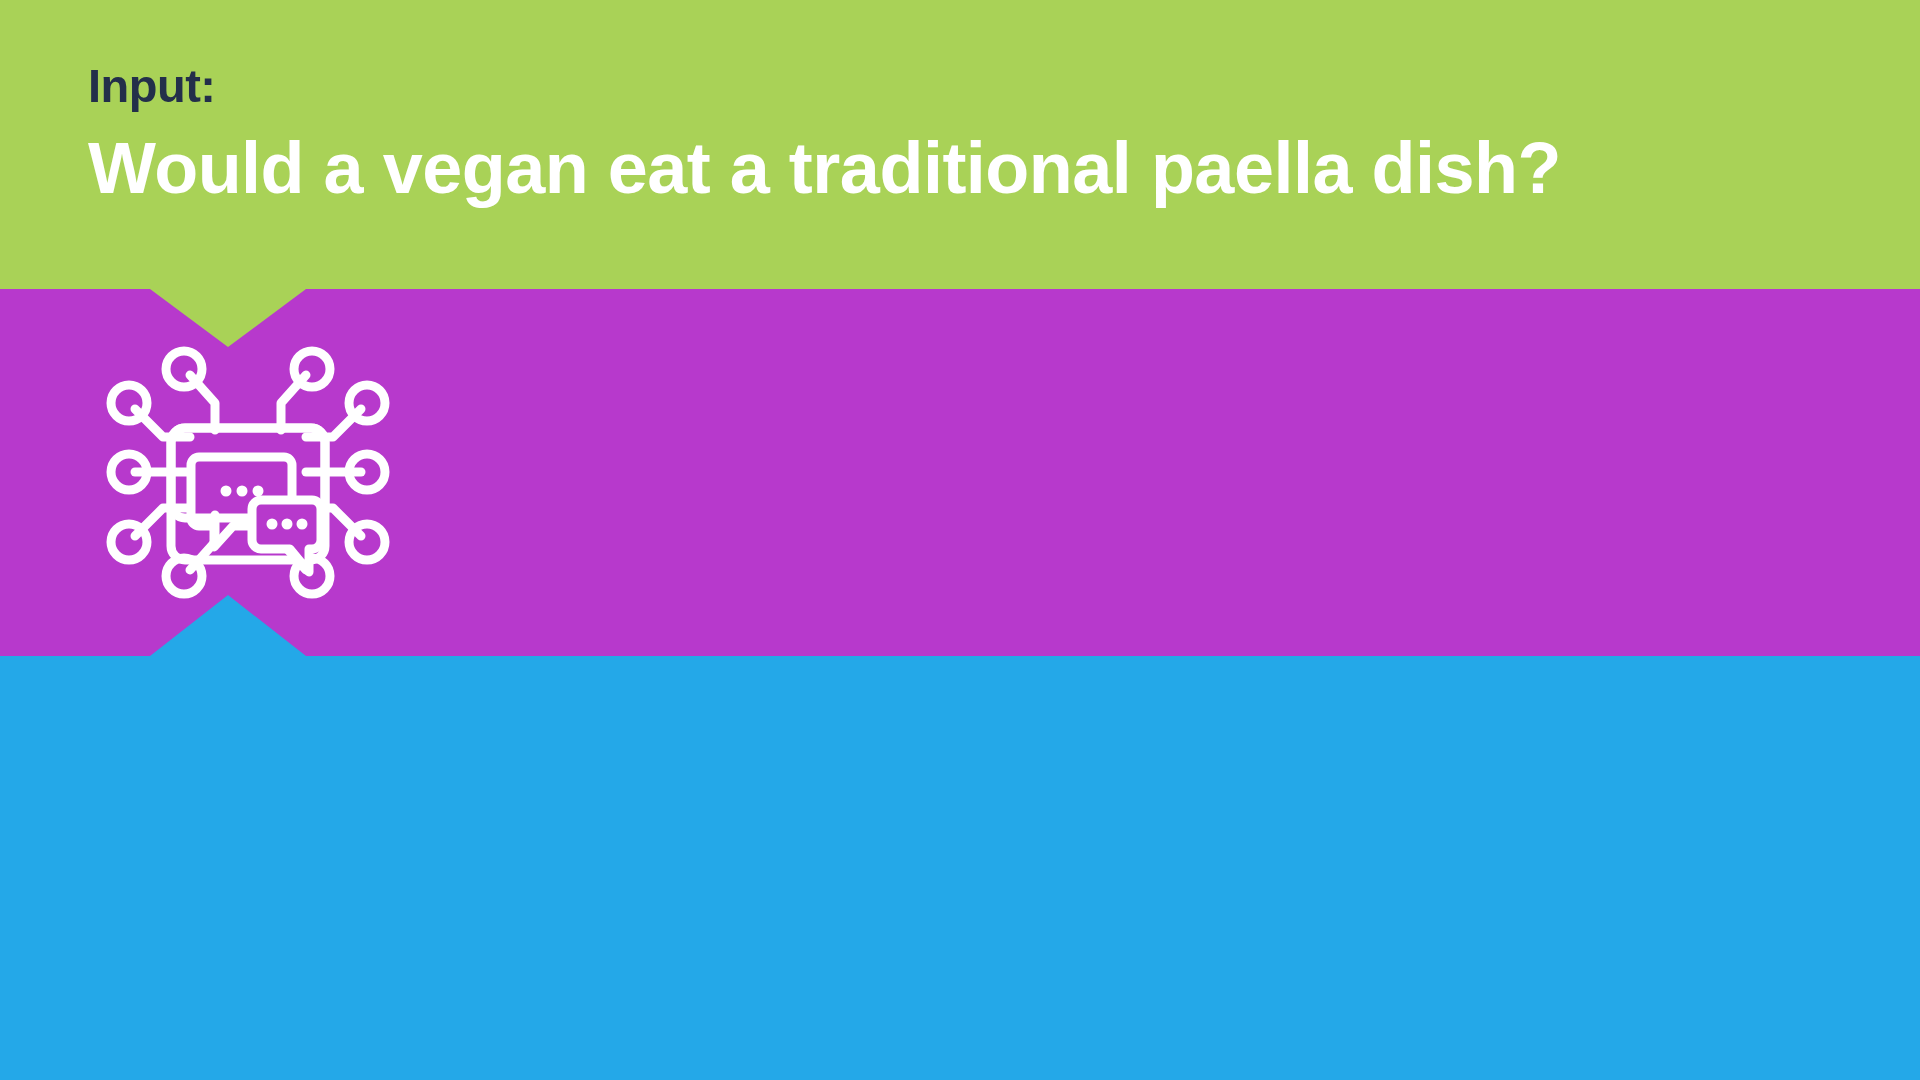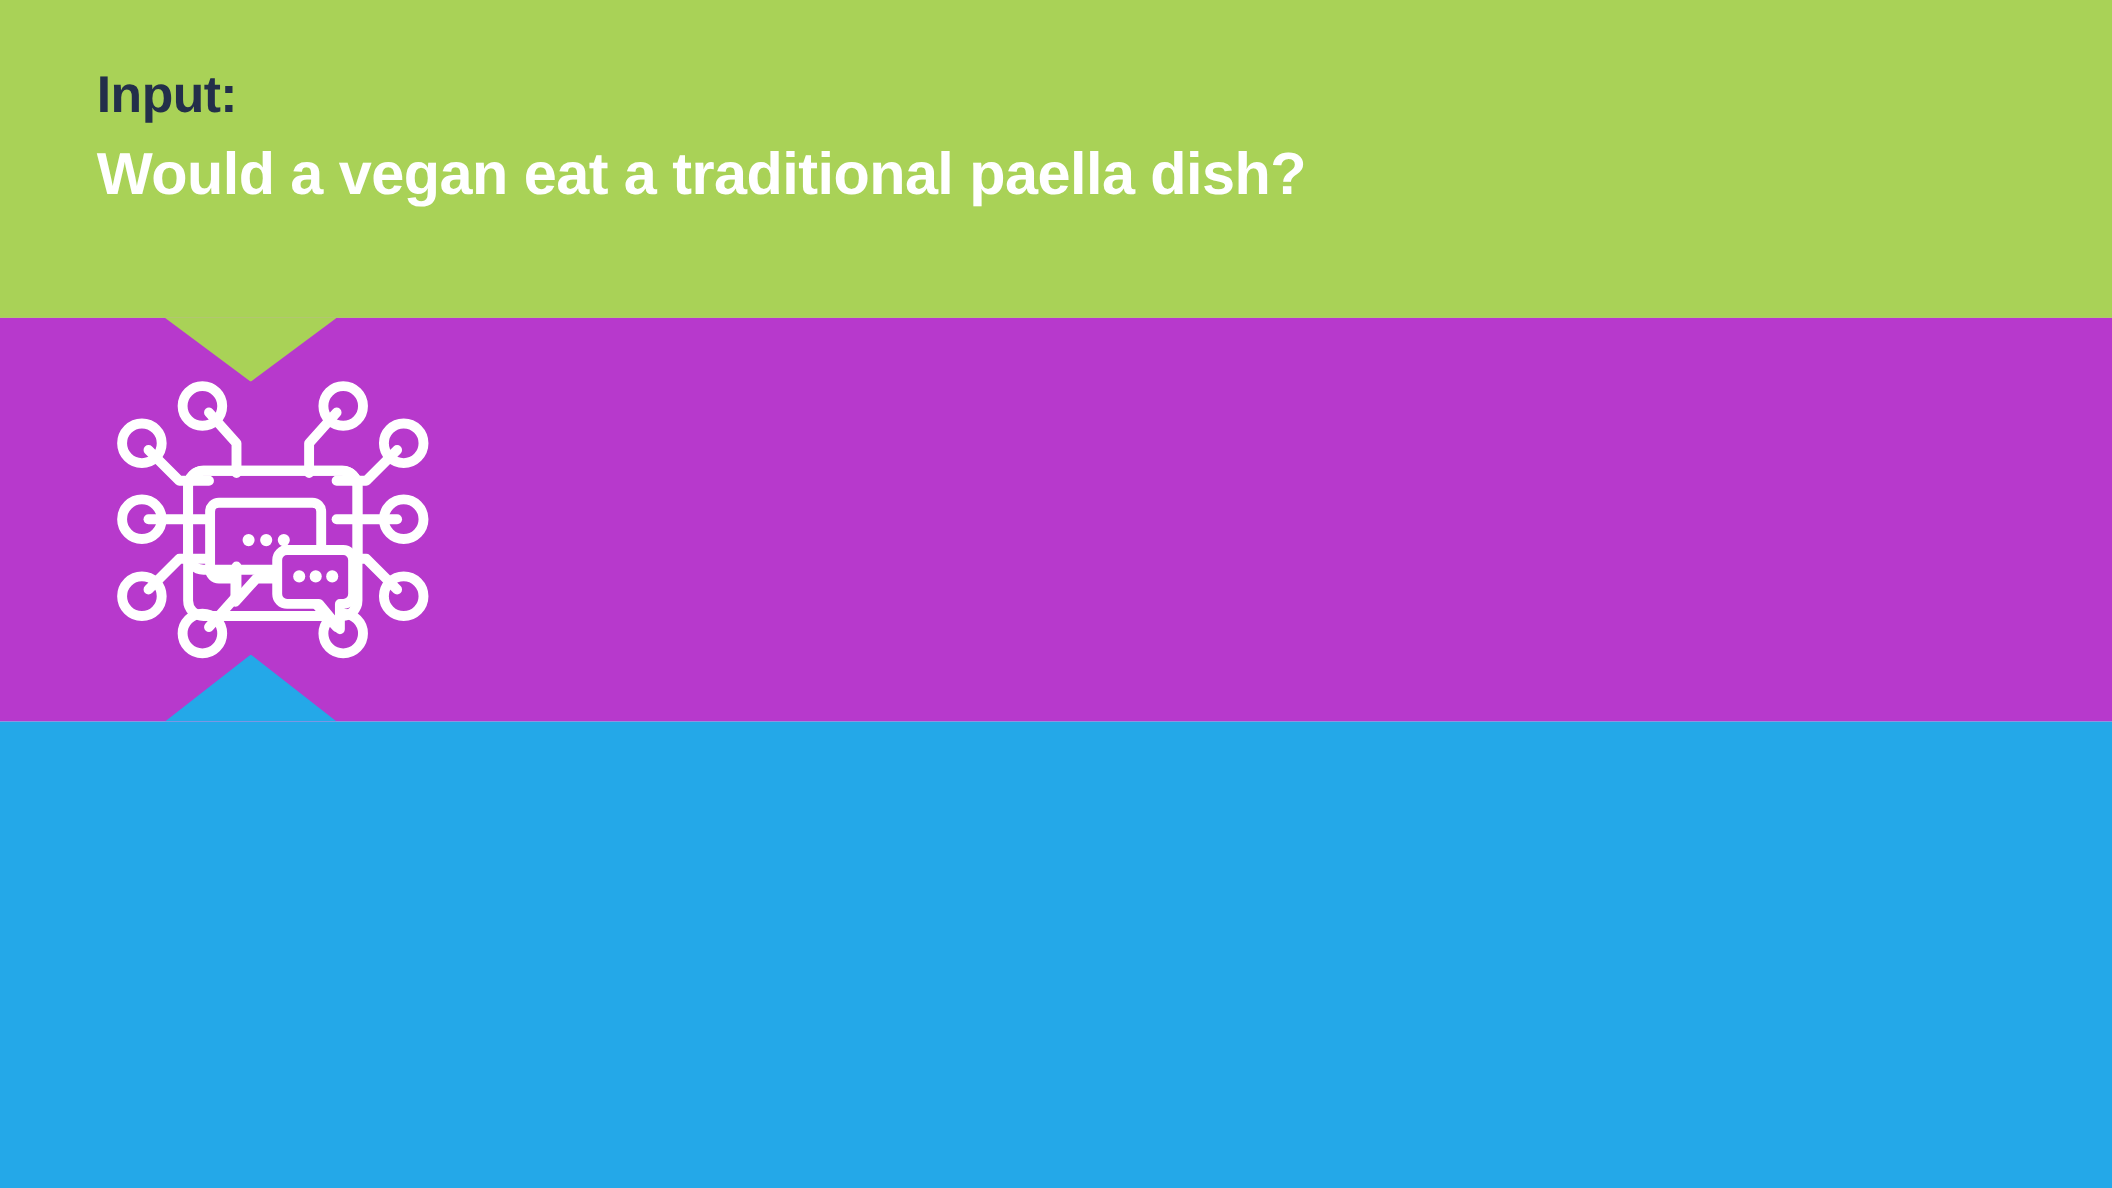--- a/index.html
+++ b/index.html
@@ -60,21 +60,21 @@
     font-weight: bold;
     color: #232f4a;
     font-size: 47px;
     letter-spacing: -0.5px;
     white-space: nowrap;
   }
   .body-text {
     position: absolute;
     font-weight: bold;
     color: #ffffff;
-    font-size: 54px;
+    font-size: 72px;
     letter-spacing: -0.5px;
     white-space: nowrap;
   }
 
   #input-heading { left: 88px; top: 58px; }
   #input-text    { left: 88px; top: 127px; }
 
   #model-label {
     position: absolute;
     left: 468px;

